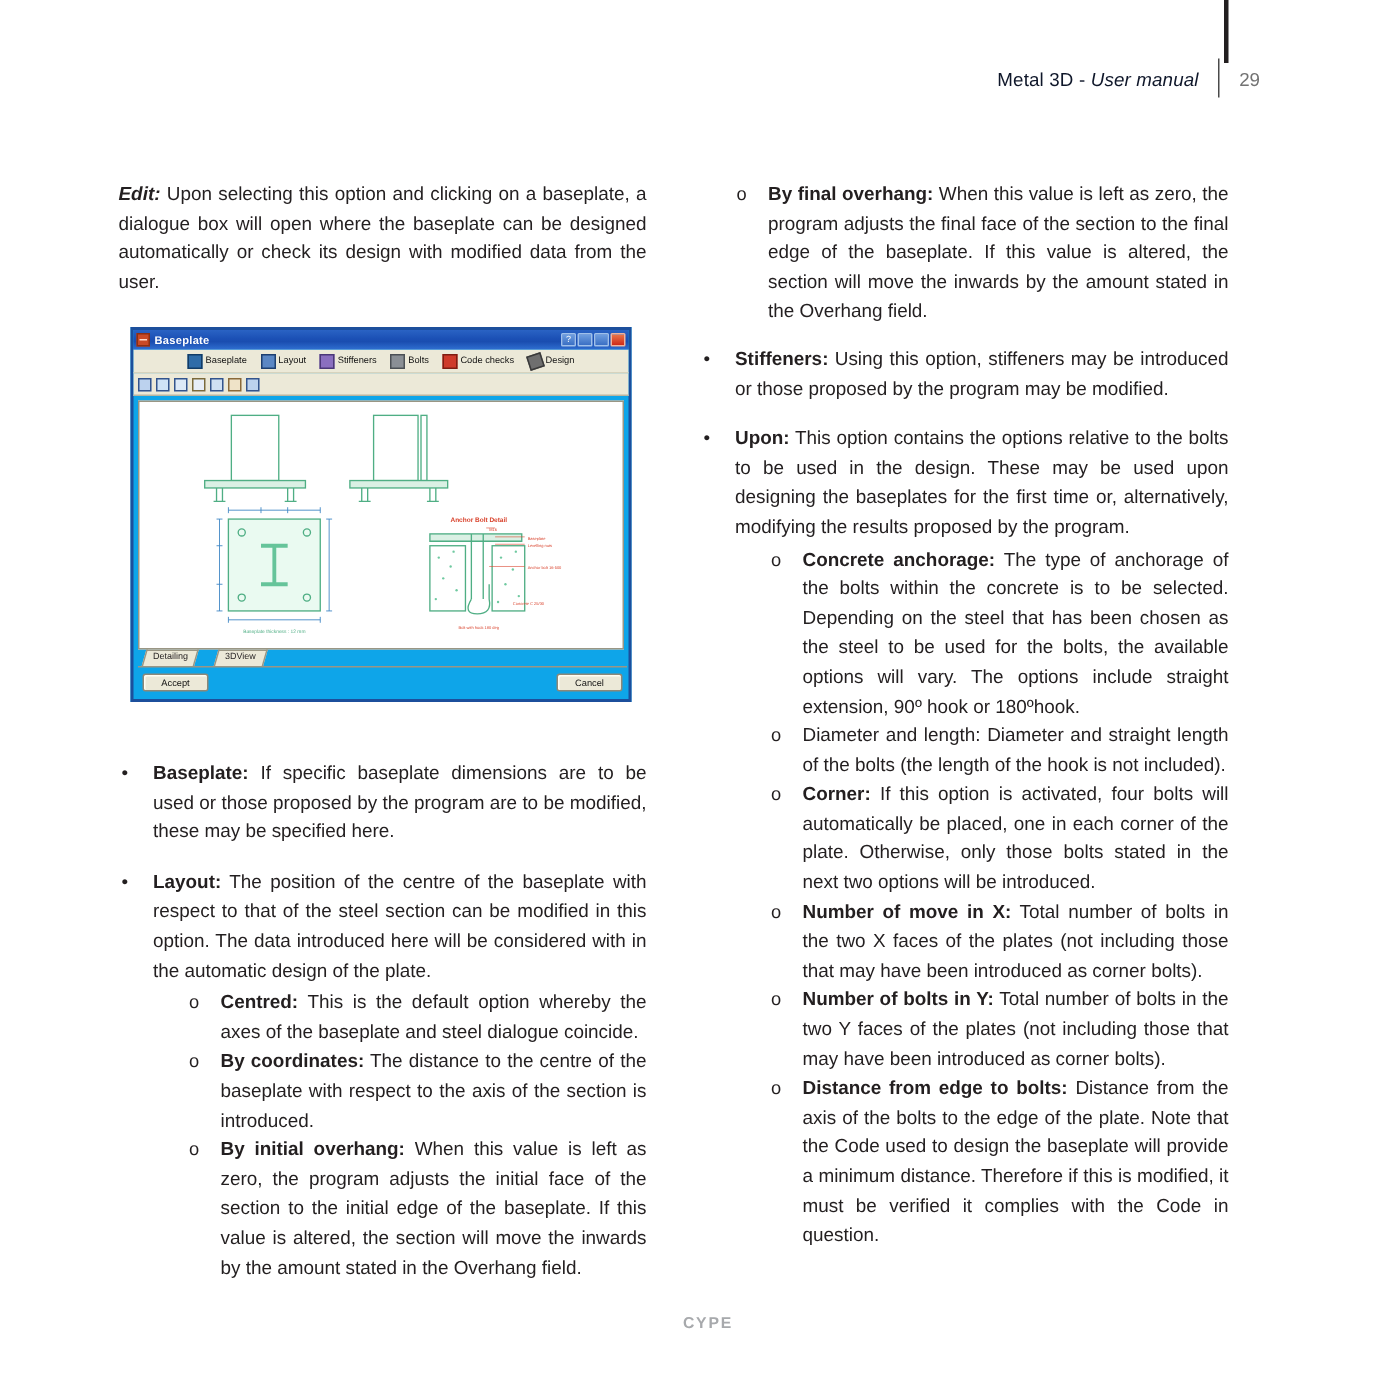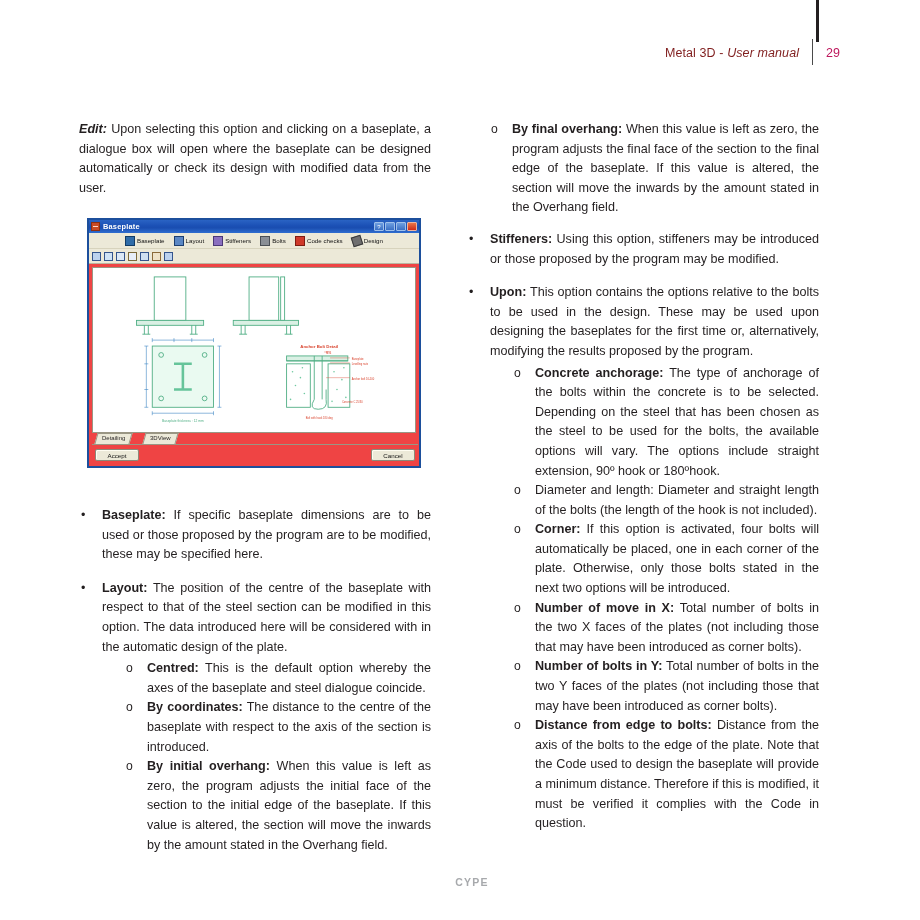--- a/index.html
+++ b/index.html
@@ -14,24 +14,24 @@
   
   #header-rule{
     position:absolute;left:816px;top:0;width:3px;height:42px;background:#231f20;
   }
   #page-header{
     position:absolute;left:0;top:40px;width:920px;height:28px;
   }
   #header-inner{
     position:absolute;right:80px;top:0;display:flex;align-items:center;gap:0;
   }
-  #header-title{font-size:12.5px;color:#7f1d1d;letter-spacing:.1px;white-space:nowrap;}
+  #header-title{font-size:12.5px;color:#0f172a;letter-spacing:.1px;white-space:nowrap;}
   #header-title .it{font-style:italic;}
   #header-sep{width:1px;height:26px;background:#4a4a4a;margin:0 13px;position:relative;top:-1px;}
-  #header-pageno{font-size:12.5px;color:#be185d;}
+  #header-pageno{font-size:12.5px;color:#737373;}
 
   
   .column{
     position:absolute;top:120px;width:352px;
   }
   #col-left{left:79px;}
   #col-right{left:467px;}
 
   p.para{
     margin:0 0 0 0;
@@ -74,21 +74,21 @@
   .sublist-wrap{margin-top:2px;}
   .indent-sub{margin-left:21px;}
 
   
   #figure-block{
     position:absolute;left:87px;top:218px;width:336px;
   }
   #app-window{
     width:334px;height:250px;
     border:2px solid #1c4f9c;
-    background:#ef4444;
+    background:#0ea5e9;
     box-sizing:border-box;
     position:relative;
     font-family:"Liberation Sans", sans-serif;
   }
   #titlebar{
     height:13px;
     background:linear-gradient(to bottom,#2a63c4 0%,#1b50b5 45%,#1a4db0 60%,#2f6ed0 100%);
     display:flex;align-items:center;padding:0 2px;position:relative;
   }
   #titlebar-icon{

